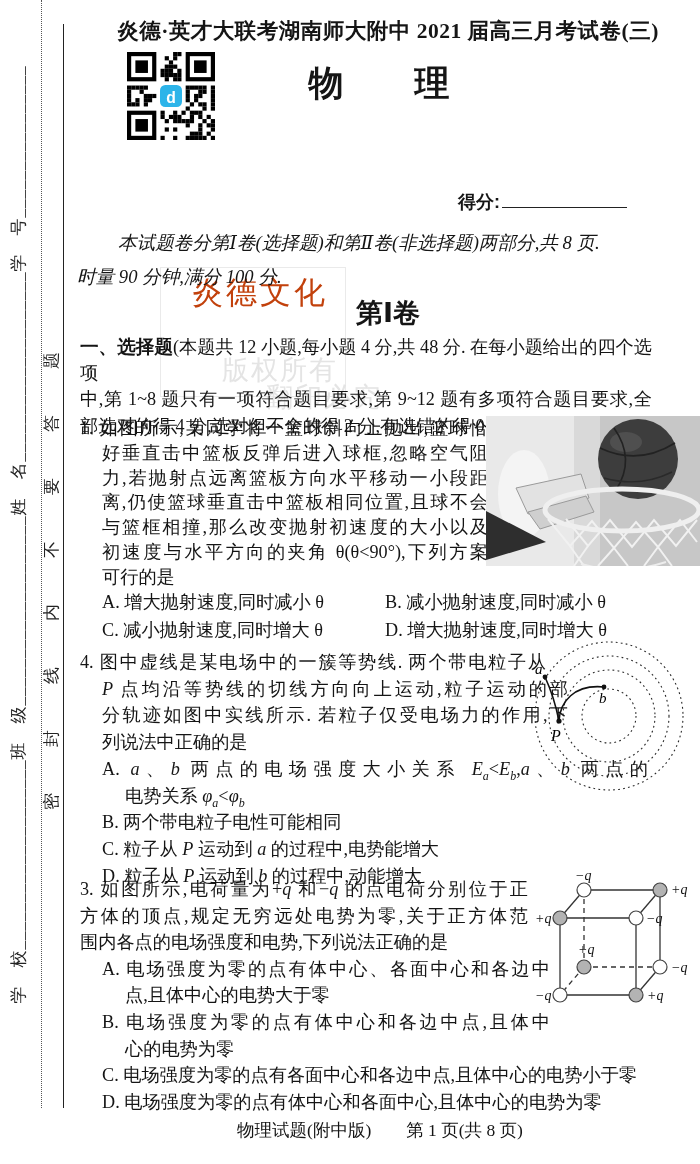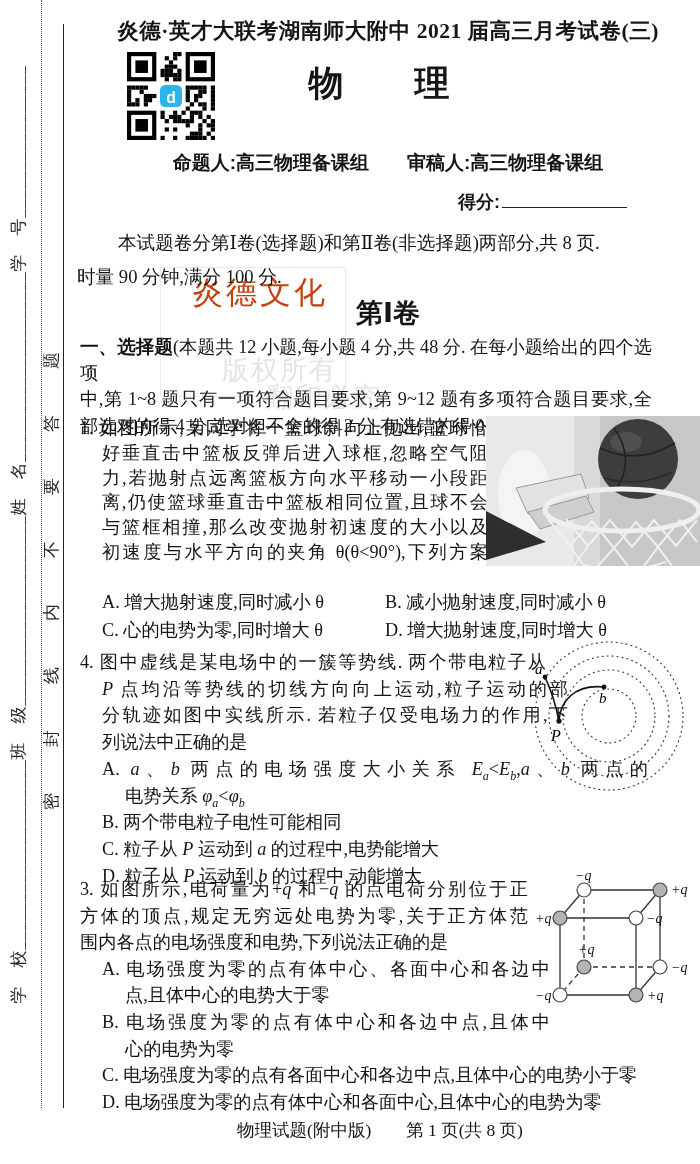--- a/index.html
+++ b/index.html
@@ -29,21 +29,21 @@
 
   
   .hdr-title{left:88px;top:16px;width:600px;text-align:center;font-weight:bold;
              font-size:21.5px;white-space:nowrap;letter-spacing:.5px;}
   .qr{left:127px;top:52px;}
   .subject{left:88px;top:60px;width:600px;text-align:center;font-size:35px;font-weight:bold;letter-spacing:18px;}
   .setters{left:88px;top:150px;width:600px;text-align:center;font-weight:bold;font-size:19px;}
   .score{left:458px;top:190px;font-weight:bold;font-size:18px;}
   .score-line{display:inline-block;width:125px;height:16px;border-bottom:1.4px solid #222;margin-left:2px;}
 
-  .intro{left:77px;top:226px;width:573px;font-size:18.6px;line-height:33.5px;}
+  .intro{left:77px;top:226px;width:573px;font-size:18.6px;line-height:33.5px;font-style:italic;}
   .indent{text-indent:41px;}
   .volume{left:88px;top:295px;width:600px;text-align:center;font-size:27px;font-weight:bold;}
 
   .sec{left:80px;top:334px;width:572px;font-size:18.2px;line-height:26.2px;}
   .sec b{font-size:18.6px;}
 
   .q1t{left:80px;top:416px;width:408px;font-size:18.2px;line-height:24.8px;}
   .q1o{left:80px;top:589px;width:575px;font-size:18.2px;line-height:27.6px;padding-left:22px;}
   .oc1{display:inline-block;width:283px;}
   .fig1{left:486px;top:416px;}
@@ -195,21 +195,20 @@
         <rect x="8" y="64" width="12" height="12"></rect>
     </g>
     <g>
       <rect x="29" y="29" width="26" height="26" rx="6" fill="#fff"></rect>
       <rect x="31.5" y="31.5" width="21" height="21" rx="5" fill="#2db4e9"></rect>
       <text x="42" y="48.5" text-anchor="middle" font-size="15" font-weight="bold" font-family="Liberation Sans, DejaVu Sans, sans-serif" fill="#fff">d</text>
     </g>
   </svg>
 
   <div class="abs subject hei">物　理</div>
-  <div class="abs setters hei">命题人:高三物理备课组　　审稿人:高三物理备课组</div>
   <div class="abs score hei">
     <span>得分:</span><span class="score-line"></span>
   </div>
 
   <div class="abs intro">
     <div class="indent">本试题卷分第Ⅰ卷(选择题)和第Ⅱ卷(非选择题)两部分,共 8 页.</div>
     <div>时量 90 分钟,满分 100 分.</div>
   </div>
 
   <div class="abs volume hei">第Ⅰ卷</div>
@@ -220,27 +219,28 @@
     <div>部选对的得 4 分,选对但不全的得 2 分,有选错的得 0 分)</div>
   </div>
 
   <div class="abs q1t">
     <div class="j">1. 如图所示,某同学将一篮球斜向上抛出,篮球恰</div>
     <div class="j cont">好垂直击中篮板反弹后进入球框,忽略空气阻</div>
     <div class="j cont">力,若抛射点远离篮板方向水平移动一小段距</div>
     <div class="j cont">离,仍使篮球垂直击中篮板相同位置,且球不会</div>
     <div class="j cont">与篮框相撞,那么改变抛射初速度的大小以及</div>
     <div class="j cont">初速度与水平方向的夹角 θ(θ&lt;90°),下列方案</div>
+    <div class="cont">可行的是</div>
   </div>
   <div class="abs q1o">
     <div>
       <span class="oc1">A. 增大抛射速度,同时减小 θ</span><span>B. 减小抛射速度,同时减小 θ</span>
     </div>
     <div>
-      <span class="oc1">C. 心的电势为零,同时增大 θ</span><span>D. 增大抛射速度,同时增大 θ</span>
+      <span class="oc1">C. 减小抛射速度,同时增大 θ</span><span>D. 增大抛射速度,同时增大 θ</span>
     </div>
   </div>
 
   <svg class="abs fig1" width="214" height="150" viewBox="0 0 214 150">
     <rect width="214" height="150" fill="#c7c7c7"></rect>
     <rect width="100" height="150" fill="#e9e9e9"></rect>
     <rect x="88" width="26" height="150" fill="#d9d9d9"></rect>
     <ellipse cx="38" cy="78" rx="26" ry="44" fill="#f4f4f4"></ellipse>
     <polygon points="0,95 60,126 0,144" fill="#2e2e2e"></polygon>
     <polygon points="30,72 95,58 103,82 42,98" fill="#e2e2e2" stroke="#9a9a9a" stroke-width="1"></polygon>

